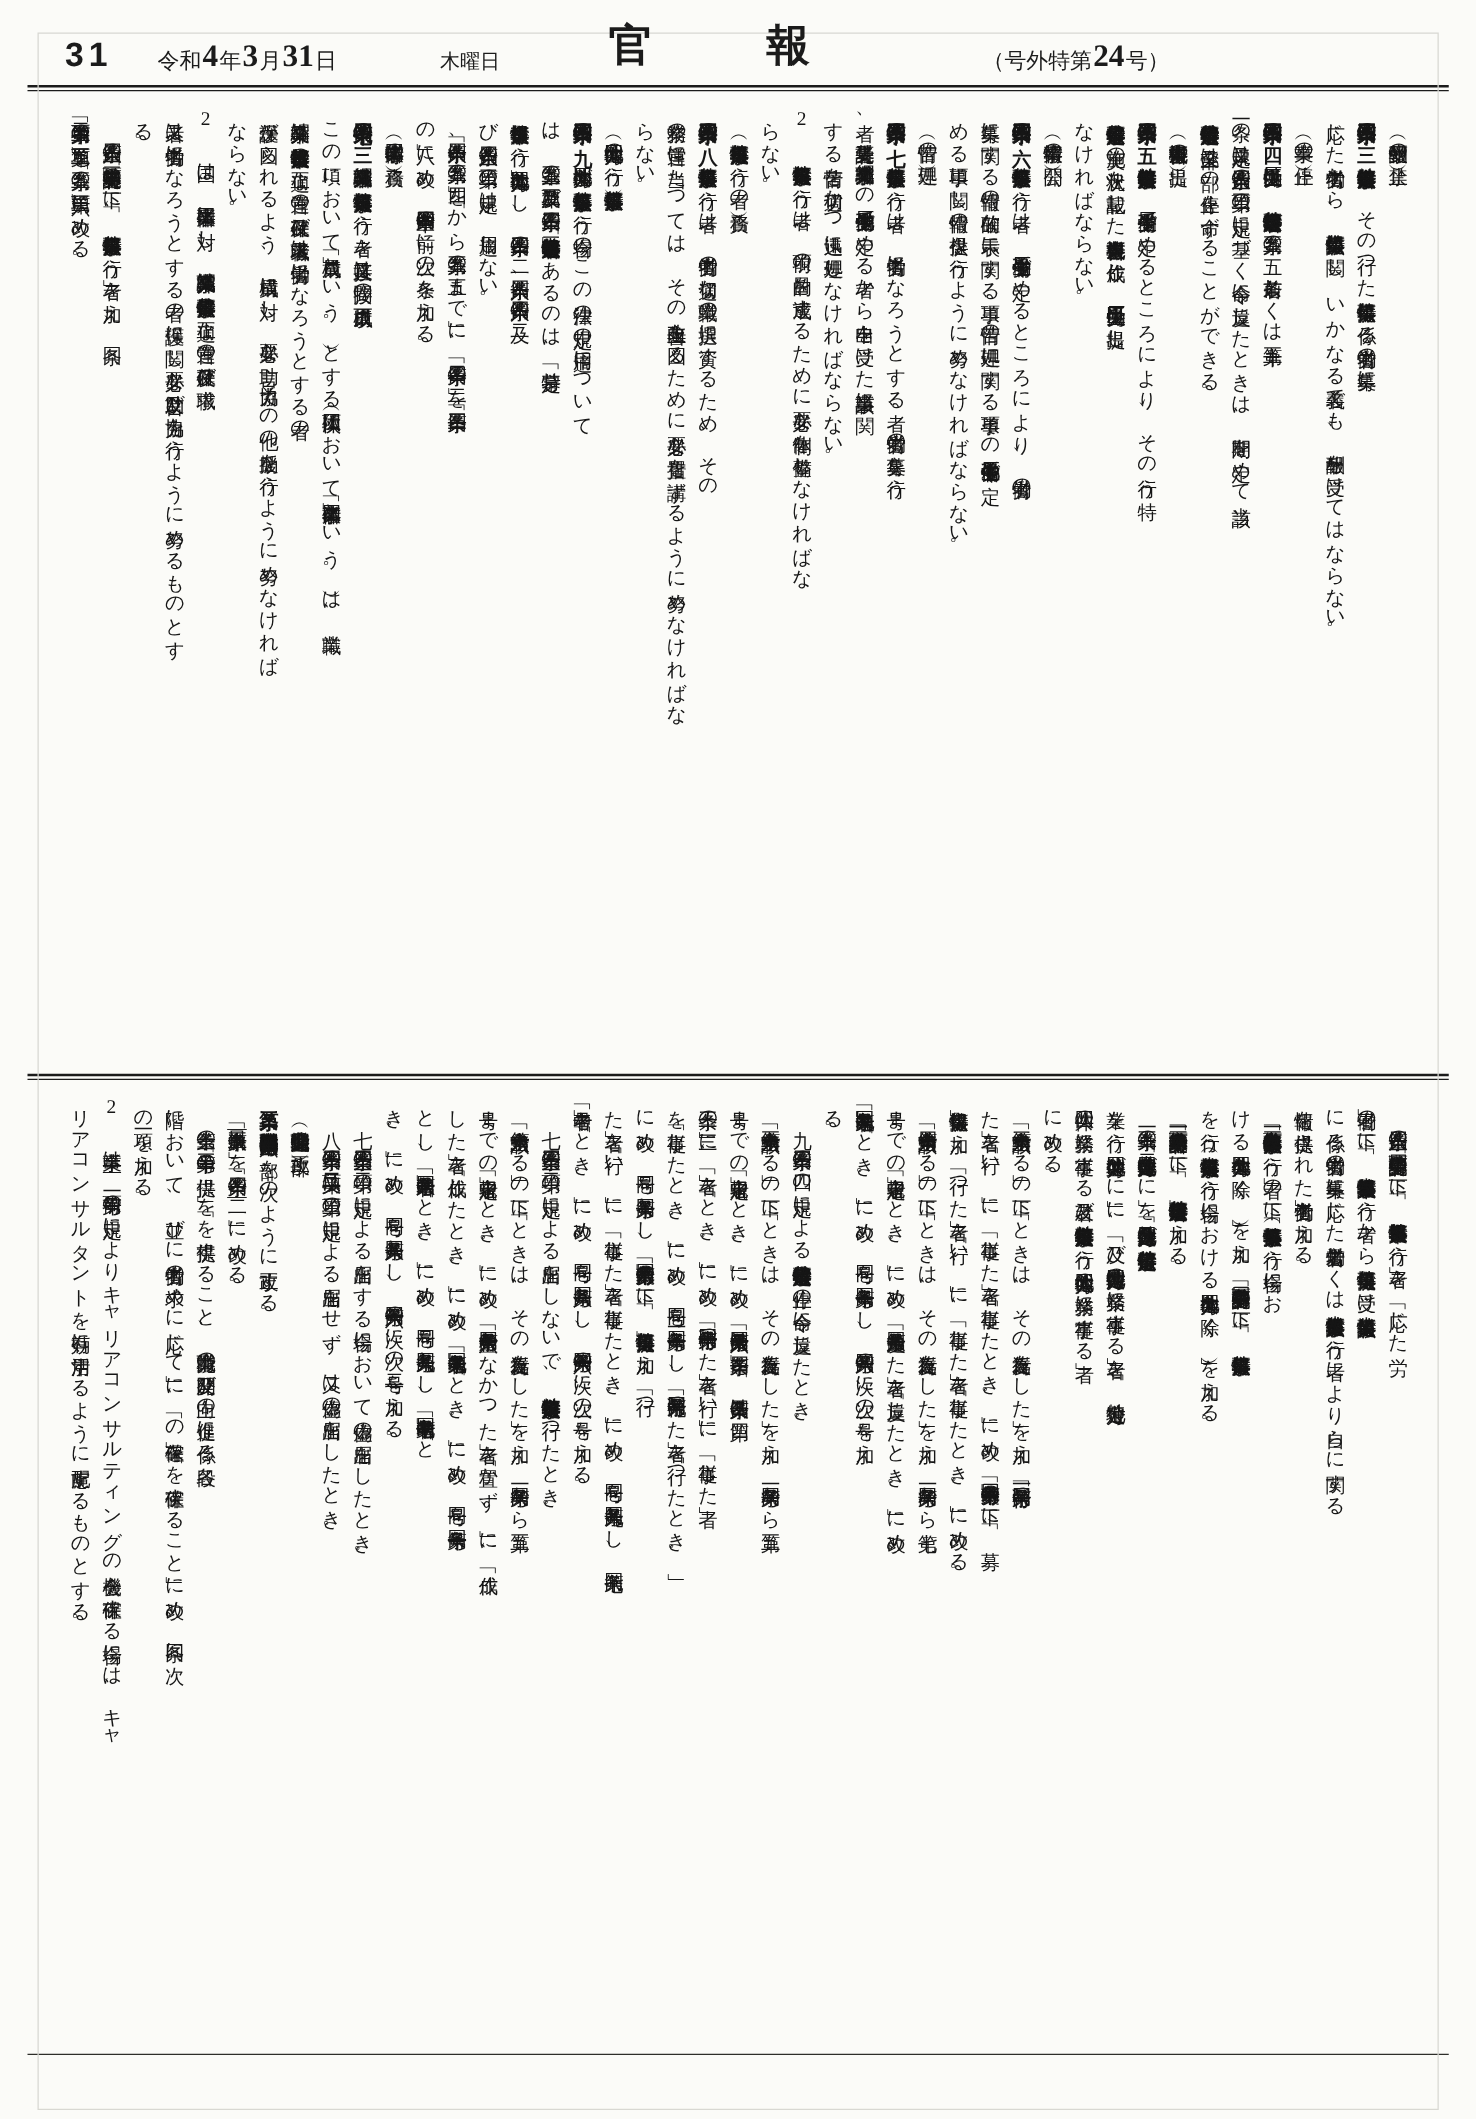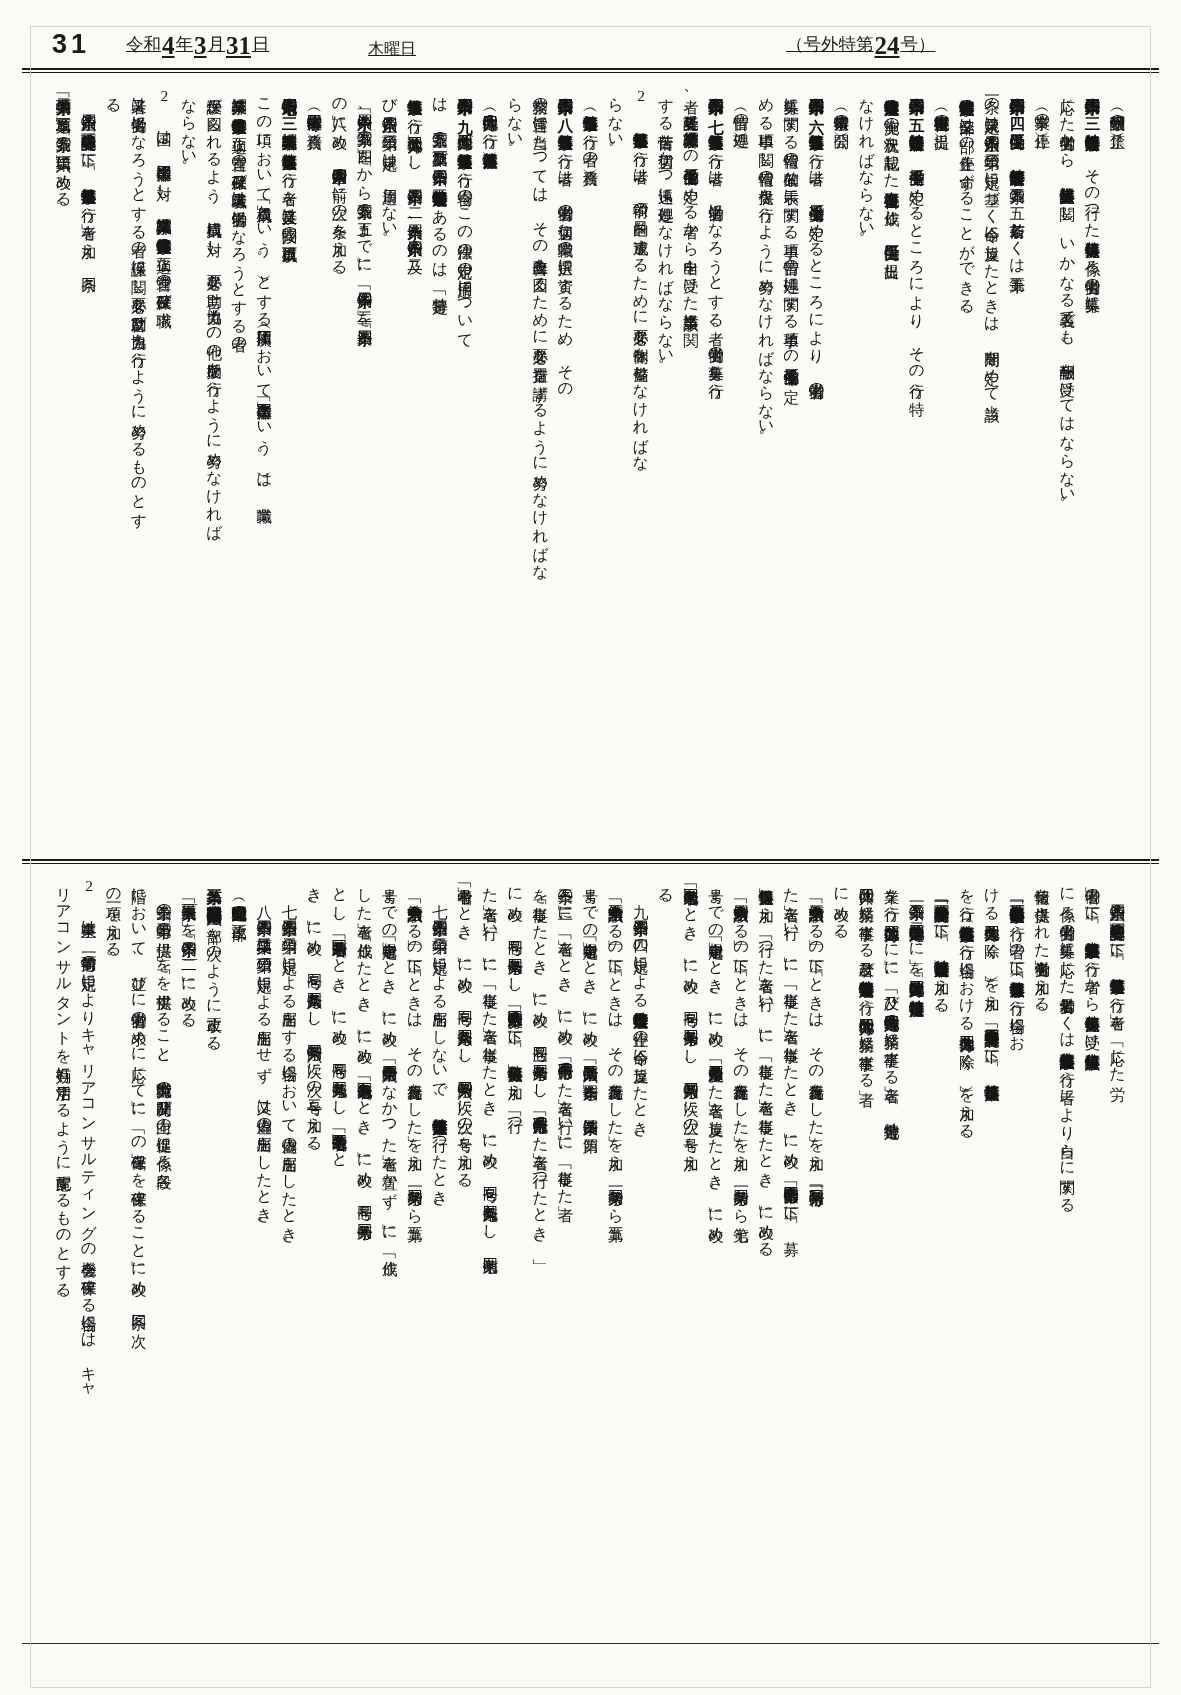--- a/index.html
+++ b/index.html
@@ -18,29 +18,29 @@
   }
   
   .hdr{position:relative;height:68px;}
   .hdr .abs{position:absolute;bottom:8px;white-space:nowrap;}
   .pnum{
     left:52px;bottom:6px;
     font-family:"Liberation Sans","DejaVu Sans",sans-serif;
     font-weight:700;font-size:27px;letter-spacing:4px;
   }
   .dateg{left:126px;}
-  .weekday{margin-left:16px;}
+  .weekday{}
   .kanpo-title{
     left:487px;bottom:4px;
     font-size:35px;font-weight:700;letter-spacing:2.6em;
   }
   .issueg{left:786px;margin-top:32px;}
   .tok{font-size:17.5px;}
   .tok.lg{font-size:25px;font-weight:600;padding:0 1px;}
-  .dateg,.issueg,.weekday-wrap{display:inline-flex;align-items:flex-start;text-decoration:underline;}
+  .dateg,.issueg,.weekday-wrap{display:inline-flex;align-items:flex-end;}
   
   .rule-double{
     margin:0 22px;height:2px;
     border-top:2.5px solid #1b1b1b;
     border-bottom:1px solid #1b1b1b;
   }
   .rule-single{
     margin:6px 22px 0 22px;height:0;
     border-top:1.5px solid #2e2e2a;
   }
@@ -73,20 +73,21 @@
   <span class="abs dateg">
       <span class="tok">令和</span>
       <span class="tok lg">4</span>
       <span class="tok">年</span>
       <span class="tok lg">3</span>
       <span class="tok">月</span>
       <span class="tok lg">31</span>
       <span class="tok">日</span>
     </span>
   <span class="abs dateg weekday" style="left:352px;">木曜日</span>
+  <span class="abs kanpo-title">官報</span>
   <span class="abs issueg">
       <span class="tok">（号外特第</span>
       <span class="tok lg">24</span>
       <span class="tok">号）</span>
     </span>
 </header>
 
 <div class="rule-double"></div>
 
 <main class="vblock" id="top-block">

